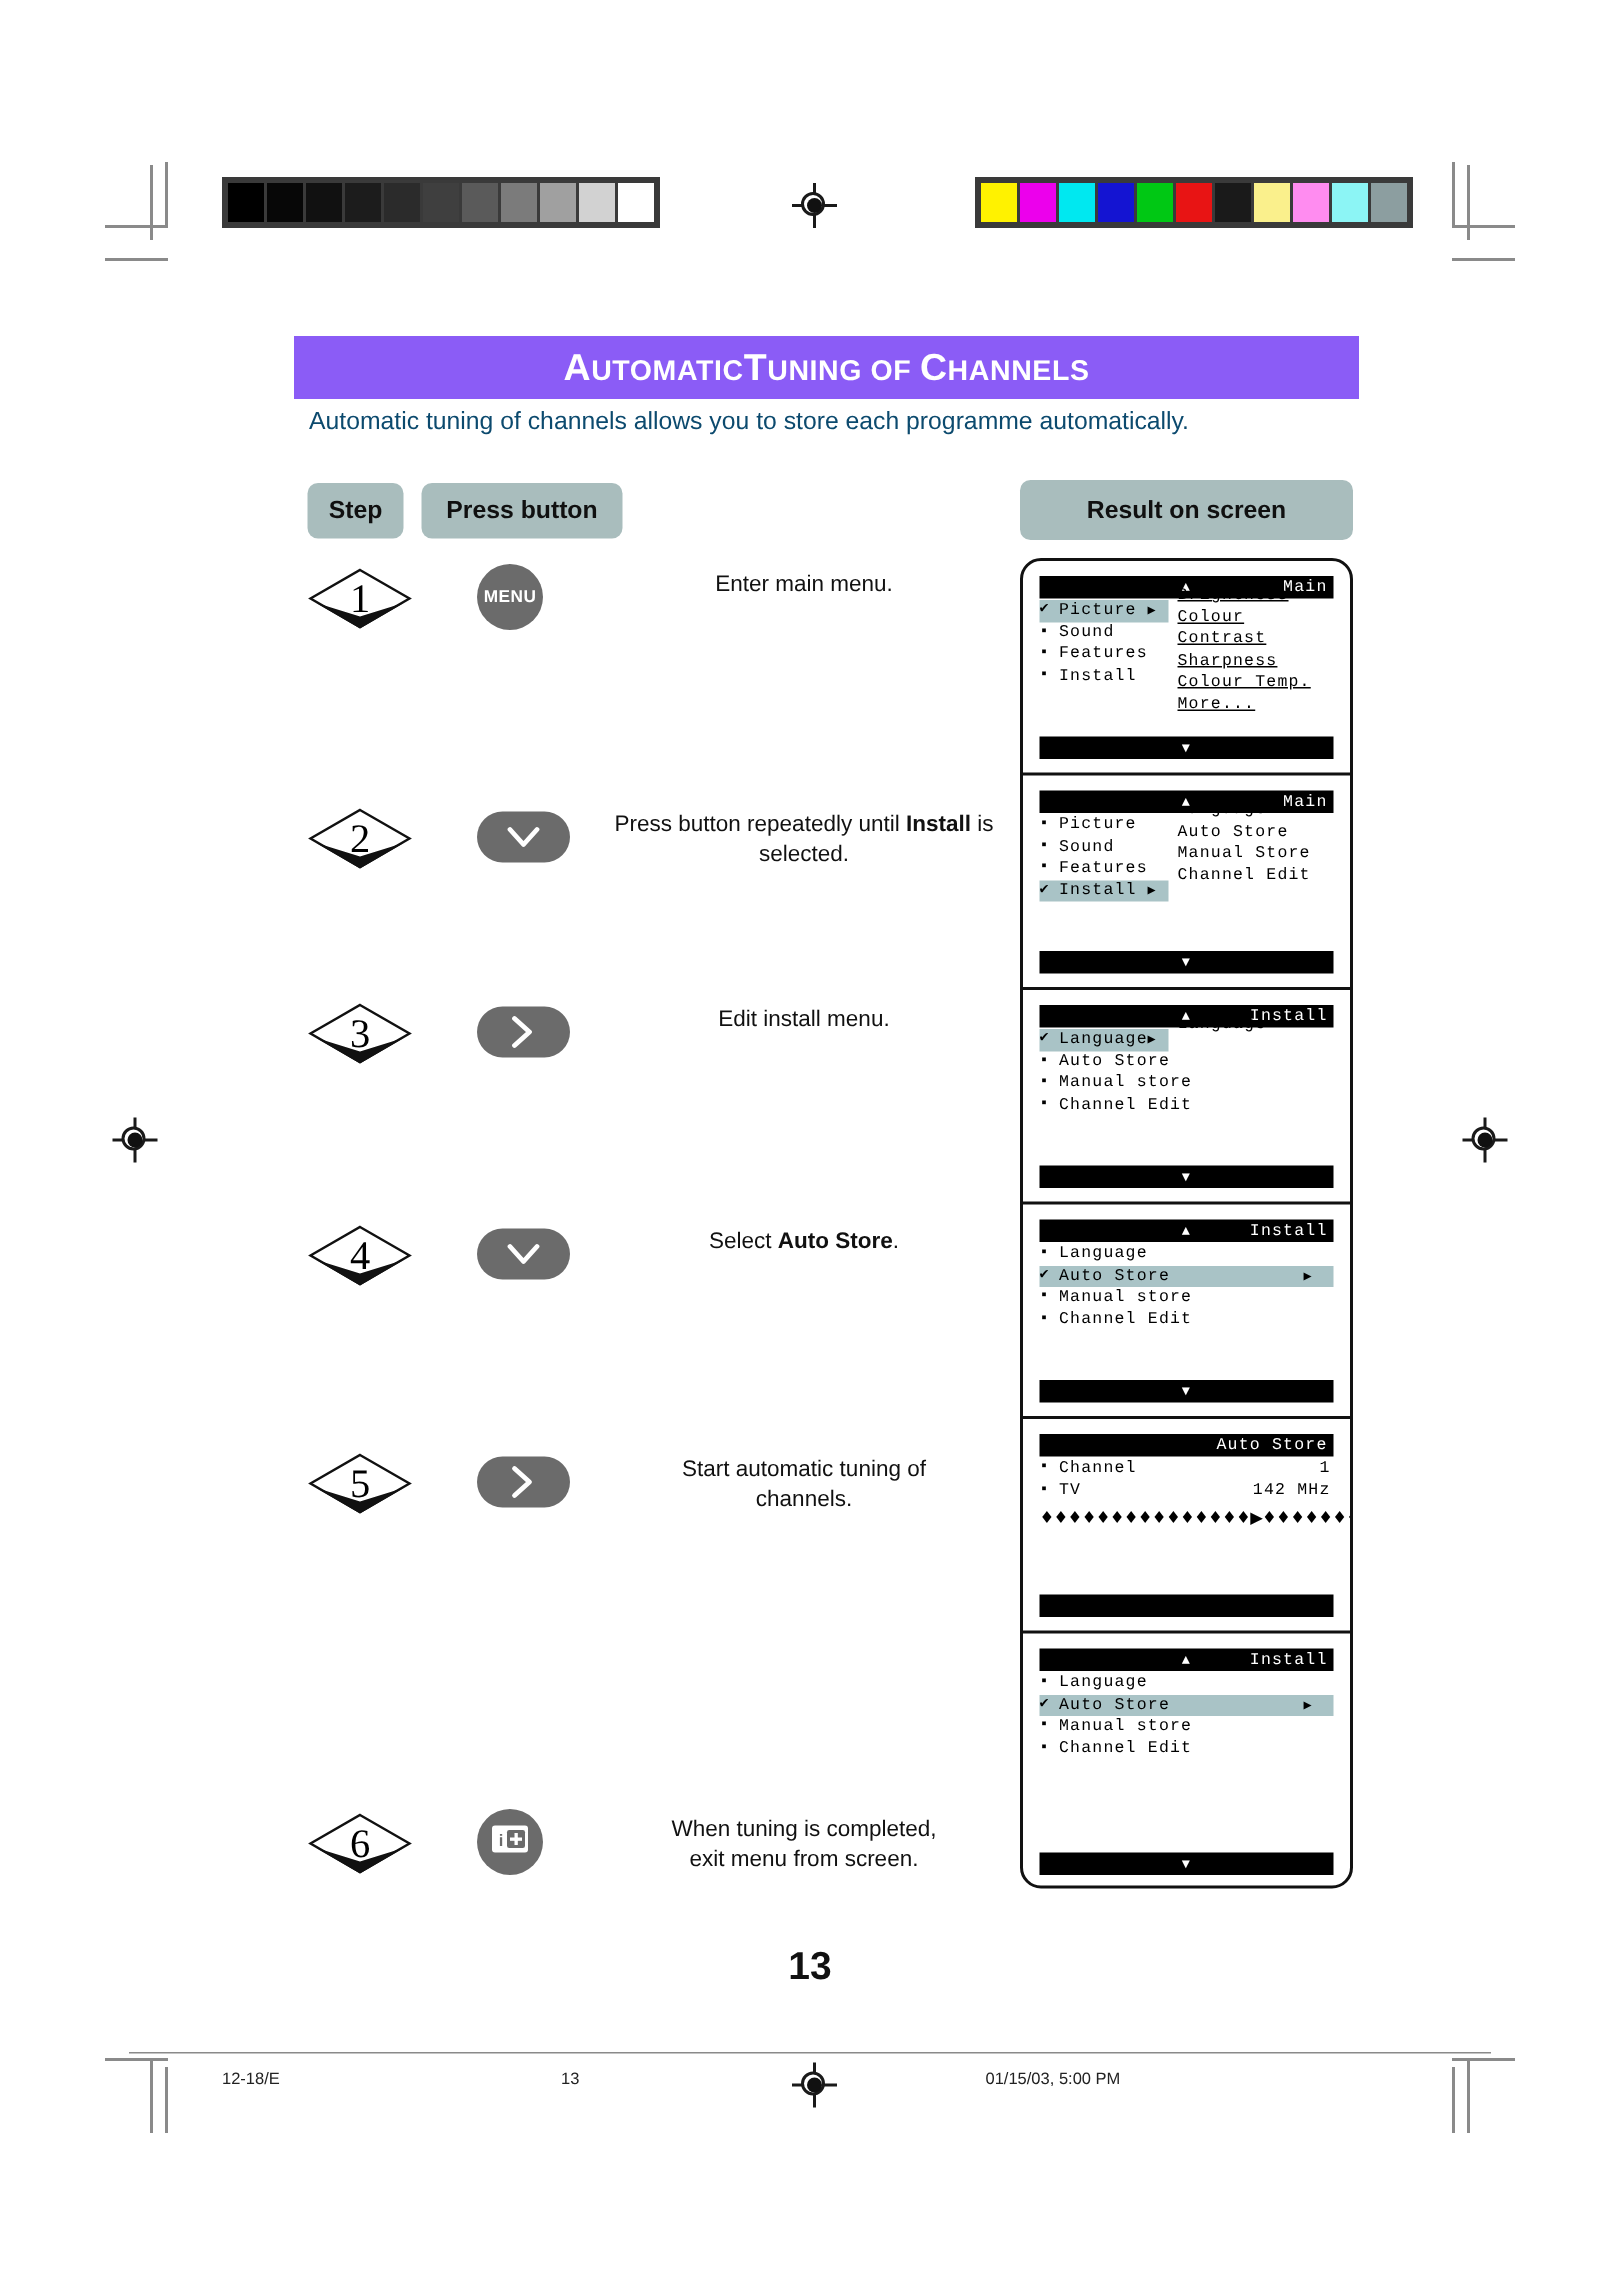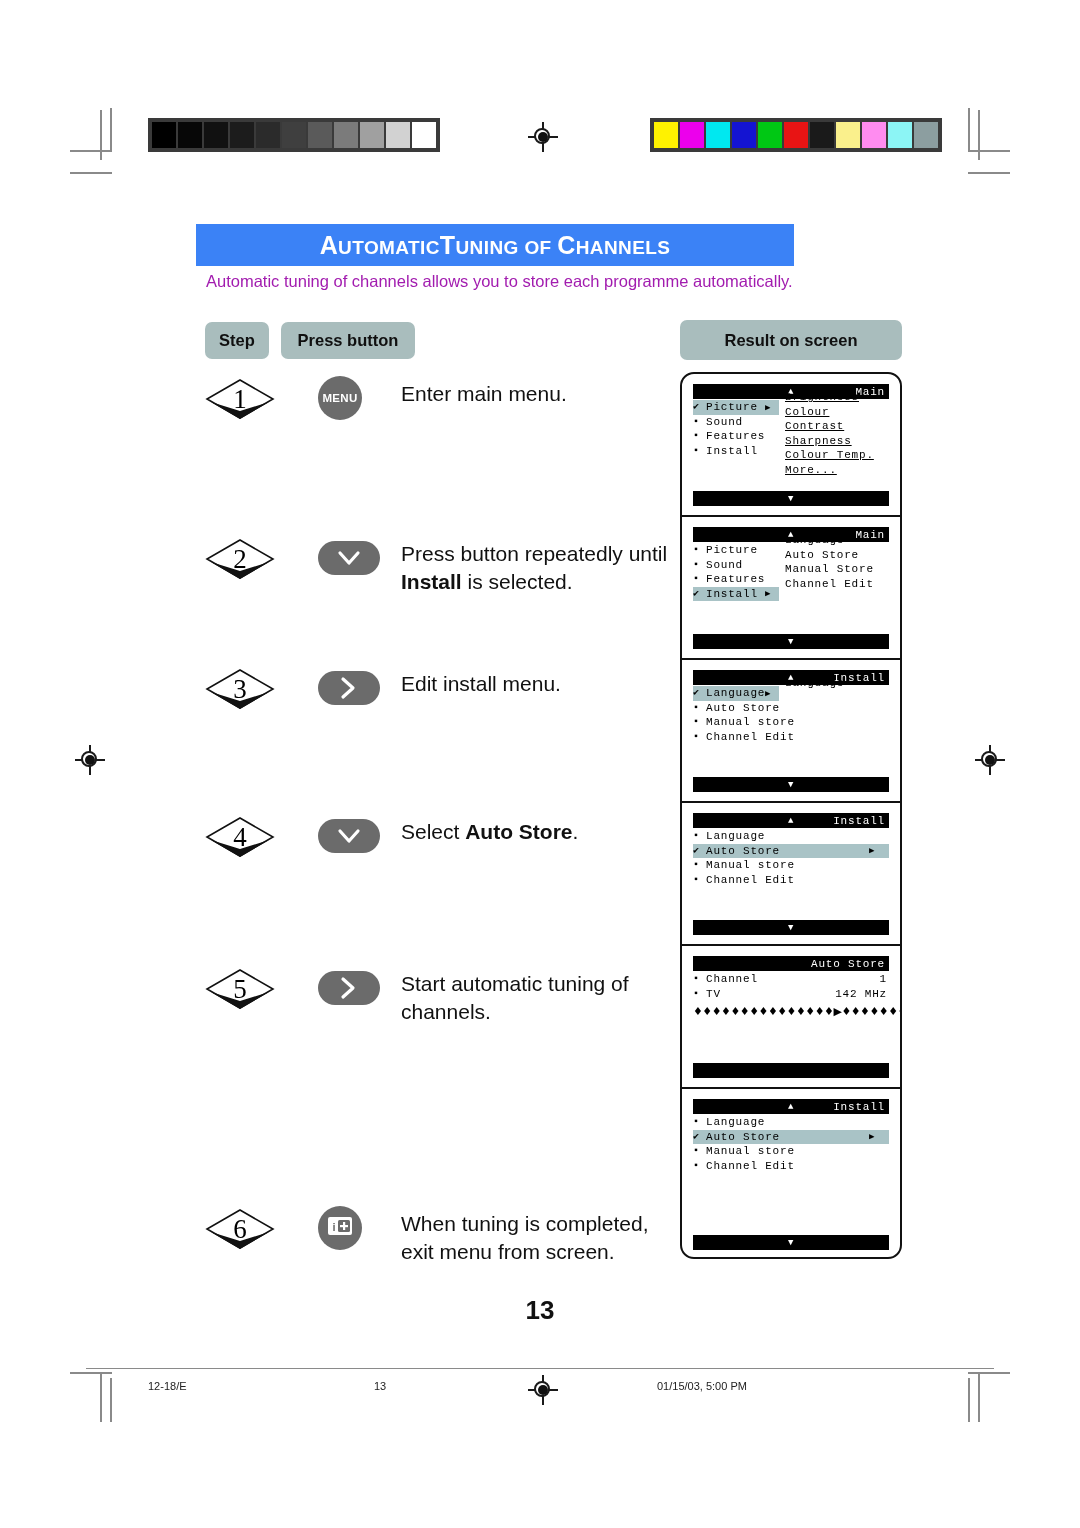--- a/index.html
+++ b/index.html
@@ -12,27 +12,27 @@
   .regmark{position:absolute;width:30px;height:30px;}
   .regmark .rv{position:absolute;left:14px;top:0;width:2px;height:30px;background:#1a1a1a;}
   .regmark .rh{position:absolute;top:14px;left:0;height:2px;width:30px;background:#1a1a1a;}
   .regmark .ro{position:absolute;left:6px;top:6px;width:16px;height:16px;border:2px solid #1a1a1a;border-radius:50%;background:#fff;box-sizing:border-box;}
   .regmark .rd{position:absolute;left:10px;top:10px;width:10px;height:10px;border-radius:50%;background:#111;}
 
   .calbar{position:absolute;display:flex;border:2px solid #3a3a3a;background:#3a3a3a;gap:2px;padding:2px;box-sizing:border-box;}
   .calbar span{display:block;width:24px;height:26px;}
 
   
-  .title-bar{position:absolute;left:196px;top:224px;width:598px;height:42px;background:#3b82f6;
+  .title-bar{position:absolute;left:196px;top:224px;width:710px;height:42px;background:#8b5cf6;
              display:flex;align-items:center;justify-content:center;}
   .title-bar .t{color:#fff;font-family:"Liberation Sans",sans-serif;font-weight:bold;
                 font-size:25px;letter-spacing:.4px;}
   .title-bar .t .sm{font-size:19px;}
 
-  .intro{position:absolute;left:206px;top:272px;width:700px;font-size:16.5px;color:#a21caf;}
+  .intro{position:absolute;left:206px;top:272px;width:700px;font-size:16.5px;color:#0c4a6e;}
 
   .hdr{position:absolute;background:#a9bdbd;border-radius:7px;display:flex;align-items:center;
        justify-content:center;font-weight:bold;font-size:16.5px;color:#101010;}
   #hdr-step{left:205px;top:322px;width:64px;height:37px;}
   #hdr-press{left:281px;top:322px;width:134px;height:37px;}
   #hdr-result{left:680px;top:320px;width:222px;height:40px;}
 
   
   .step-row{position:absolute;left:205px;width:470px;}
   .diamond{position:absolute;left:0;top:0;width:70px;height:42px;}
@@ -44,21 +44,21 @@
   .btn-wrap{position:absolute;left:113px;top:-2px;}
   .btn-round{width:44px;height:44px;border-radius:50%;background:#6b6b6b;
              display:flex;align-items:center;justify-content:center;
              color:#fff;font-weight:bold;font-size:11.5px;letter-spacing:.3px;}
   .btn-pill{width:62px;height:34px;border-radius:17px;background:#6b6b6b;margin-top:5px;
             display:flex;align-items:center;justify-content:center;}
   .btn-pill svg{display:block;}
   .btn-info{width:44px;height:44px;border-radius:50%;background:#6b6b6b;
             display:flex;align-items:center;justify-content:center;}
 
-  .step-text{position:absolute;left:196px;top:2px;width:270px;font-size:21px;line-height:1.33;color:#111;}
+  .step-text{position:absolute;left:196px;top:2px;width:270px;font-size:15px;line-height:1.33;color:#111;text-align:center;}
   .step-text b{font-weight:bold;}
 
   
   .screens{position:absolute;left:680px;top:372px;width:222px;height:887px;
            border:2px solid #111;border-radius:14px;background:#fff;box-sizing:border-box;
            overflow:hidden;}
   .screen{position:relative;height:143px;box-sizing:border-box;border-bottom:2px solid #111;
           padding:10px 11px 0 11px;}
   .screen:last-child{border-bottom:none;height:170px;}
   .osd{font-family:"Liberation Mono","DejaVu Sans Mono",monospace;font-size:11px;letter-spacing:.8px;justify-content:flex-end;}

